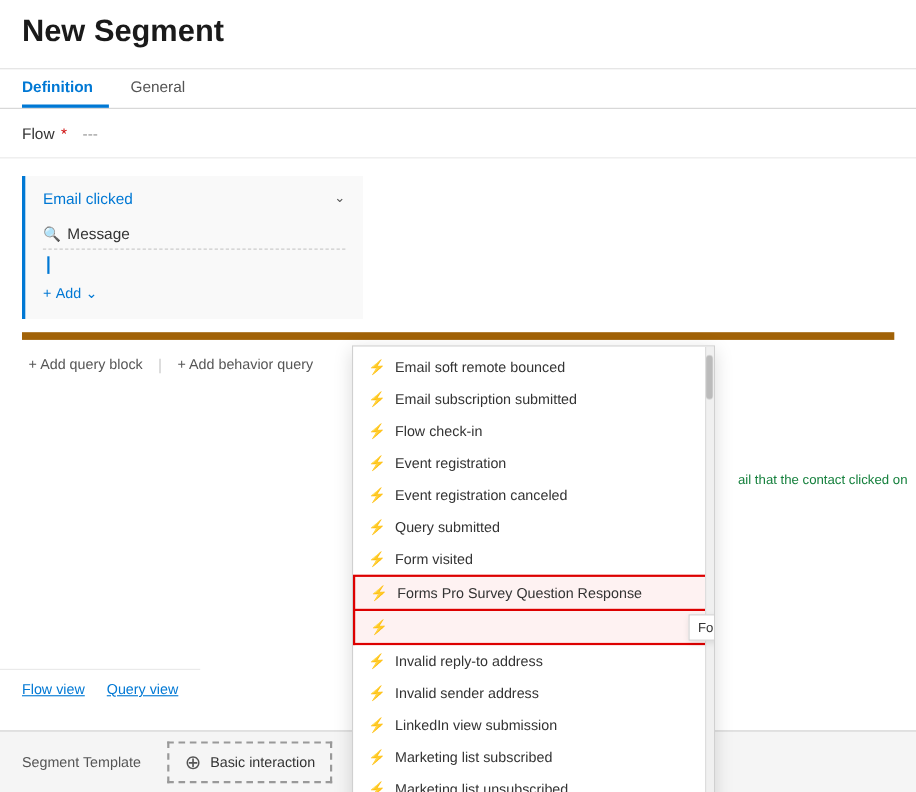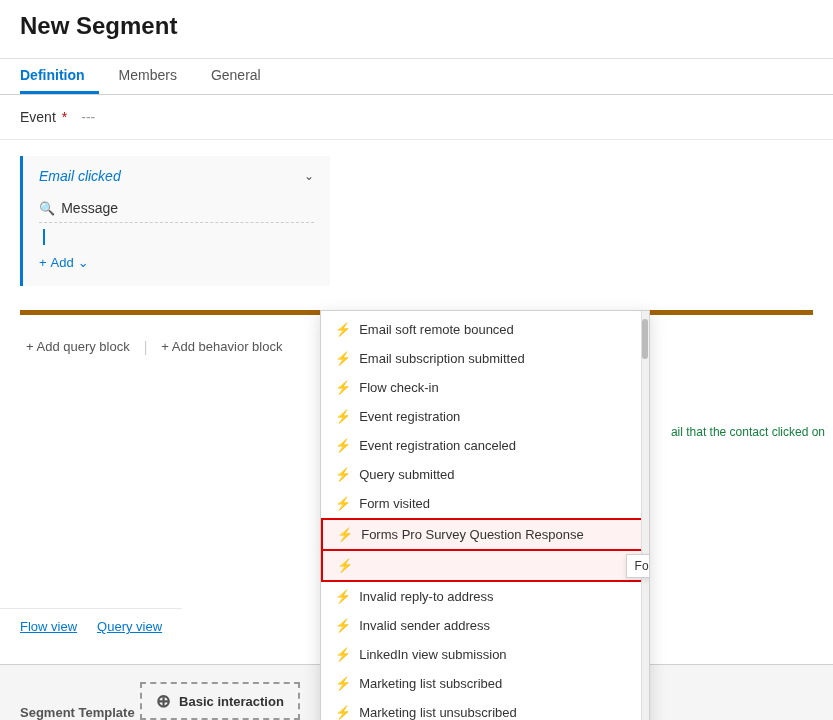--- a/index.html
+++ b/index.html
@@ -20,21 +20,21 @@
       background: #fff;
       position: relative;
     }
 
     
     .page-header {
       padding: 12px 20px 8px 20px;
       border-bottom: 1px solid #e0e0e0;
     }
     .page-title {
-      font-size: 24px;
+      font-size: 28px;
       font-weight: 600;
       color: #1a1a1a;
       margin-bottom: 10px;
     }
 
     
     .tabs-bar {
       display: flex;
       gap: 0;
       border-bottom: 1px solid #d0d0d0;
@@ -97,21 +97,20 @@
     .query-block-header {
       display: flex;
       align-items: center;
       justify-content: space-between;
       margin-bottom: 10px;
     }
     .query-block-title {
       color: #0078d4;
       font-size: 14px;
       font-weight: 500;
-      font-style: italic;
     }
     .chevron-icon {
       color: #555;
       font-size: 12px;
     }
 
     .message-row {
       display: flex;
       align-items: center;
       gap: 6px;
@@ -256,23 +255,23 @@
     
     .segment-template-bar {
       position: absolute;
       bottom: 0;
       left: 0;
       right: 0;
       height: 56px;
       background: #f5f5f5;
       border-top: 1px solid #d0d0d0;
       display: flex;
-      align-items: flex-end;
+      align-items: center;
       padding: 0 20px;
-      font-weight: bold;
+      gap: 12px;
     }
     .seg-label {
       font-size: 13px;
       color: #555;
       min-width: 120px;
     }
     .seg-template-box {
       display: flex;
       align-items: center;
       gap: 8px;
@@ -323,26 +322,25 @@
 <body>
 
 <div class="page-container">
 
   <div class="page-header">
     <div class="page-title">New Segment</div>
   </div>
 
   <div class="tabs-bar">
     <div class="tab-item active">Definition</div>
-    <div class="tab-item">Members</div>
     <div class="tab-item">General</div>
   </div>
 
   <div class="name-row">
-    <span class="name-label">Event</span>
+    <span class="name-label">Flow</span>
     <span class="name-required">*</span>
     <span class="name-value">---</span>
   </div>
 
   <div class="main-content">
 
     <div class="query-block">
       <div class="query-block-header">
         <span class="query-block-title">Email clicked</span>
         <span class="chevron-icon">⌄</span>
@@ -354,24 +352,24 @@
       <div class="blue-line"></div>
       <button class="add-btn">
         <span>+</span>
         <span>Add</span>
         <span>⌄</span>
       </button>
     </div>
 
     <div class="right-clip-text">ail that the contact clicked on</div>
 
-    <div class="bottom-bar" style="position:relative; margin-top: 24px; padding: 20px 0; border-top: 5px solid #a16207;">
+    <div class="bottom-bar" style="position:relative; margin-top: 12px; padding: 10px 0; border-top: 7px solid #a16207;">
       <button class="add-query-btn">+ Add query block</button>
       <span class="separator">|</span>
-      <button class="add-query-btn">+ Add behavior block</button>
+      <button class="add-query-btn">+ Add behavior query</button>
     </div>
 
     <div class="dropdown-overlay">
       <div class="dropdown-inner">
 
       <div class="dropdown-item">
             <span class="lightning-icon">⚡</span>
             <span>Email soft remote bounced</span>
           </div>
           <div class="dropdown-item">

